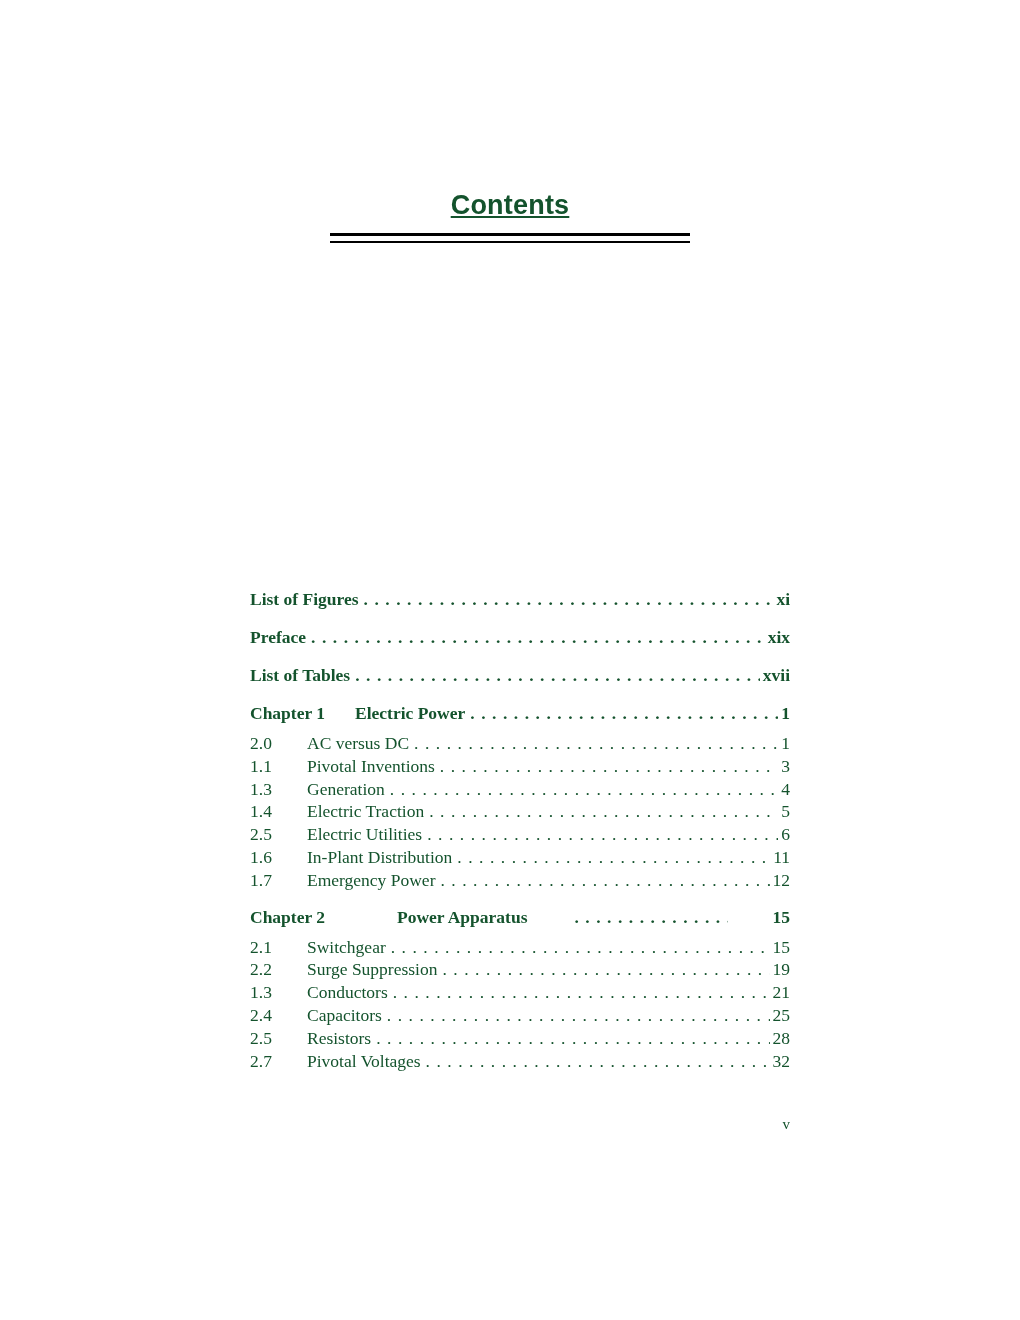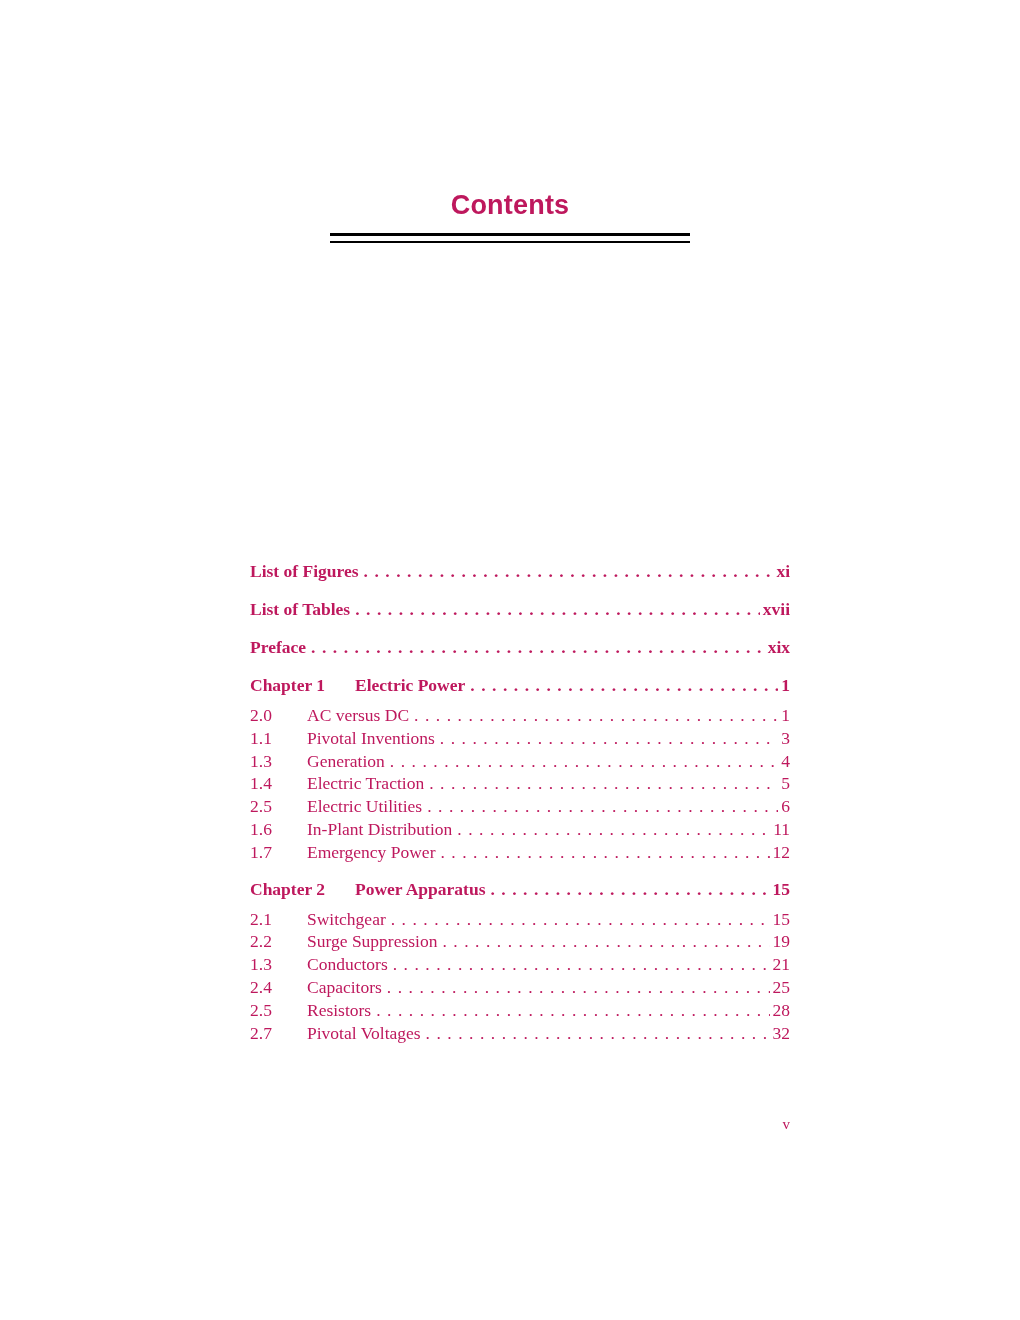--- a/index.html
+++ b/index.html
@@ -5,23 +5,24 @@
   html, body {
     margin: 0;
     padding: 0;
     background: #ffffff;
   }
   .page {
     position: relative;
     width: 1020px;
     height: 1320px;
     background: #ffffff;
-    color: #be185d;
+    color: #14532d;
     font-family: "Liberation Serif", serif;
     overflow: hidden;
+    text-decoration: underline;
   }
   .title {
     margin: 0;
     padding-top: 190px;
     text-align: center;
     font-family: "Liberation Sans", sans-serif;
     font-weight: bold;
     font-size: 27px;
     line-height: 30px;
     letter-spacing: 0.2px;
@@ -49,34 +50,36 @@
   .row.chap {
     font-weight: bold;
     height: 24px;
     margin-bottom: 14px;
   }
   .row.chap {
     margin-bottom: 6px;
   }
   .row.chap.later {
     margin-top: 14px;
+    gap: 42px;
   }
   .row.sec {
     height: 22.8px;
   }
   .num {
     flex: 0 0 auto;
     width: 57px;
   }
   .chapnum {
     flex: 0 0 auto;
     width: 105px;
   }
   .label {
     flex: 0 0 auto;
+    margin-top: 28px;
   }
   .leader {
     flex: 1 1 auto;
     overflow: hidden;
     white-space: nowrap;
     margin: 0 3px 0 5px;
     min-width: 0;
   }
   .leader::before {
     content: "........................................................................................................";
@@ -103,28 +106,28 @@
   <div class="title-rule"></div>
 
   <div class="toc">
 
     <div class="row fm">
       <span class="label">List of Figures</span>
       <span class="leader"></span>
       <span class="pagenum">xi</span>
     </div>
     <div class="row fm">
+      <span class="label">Preface</span>
+      <span class="leader"></span>
+      <span class="pagenum">xix</span>
+    </div>
+    <div class="row fm">
       <span class="label">List of Tables</span>
       <span class="leader"></span>
       <span class="pagenum">xvii</span>
-    </div>
-    <div class="row fm">
-      <span class="label">Preface</span>
-      <span class="leader"></span>
-      <span class="pagenum">xix</span>
     </div>
 
     <div class="row chap">
       <span class="chapnum">Chapter 1</span>
       <span class="label">Electric Power</span>
       <span class="leader"></span>
       <span class="pagenum">1</span>
     </div>
 
     <div class="row sec">

